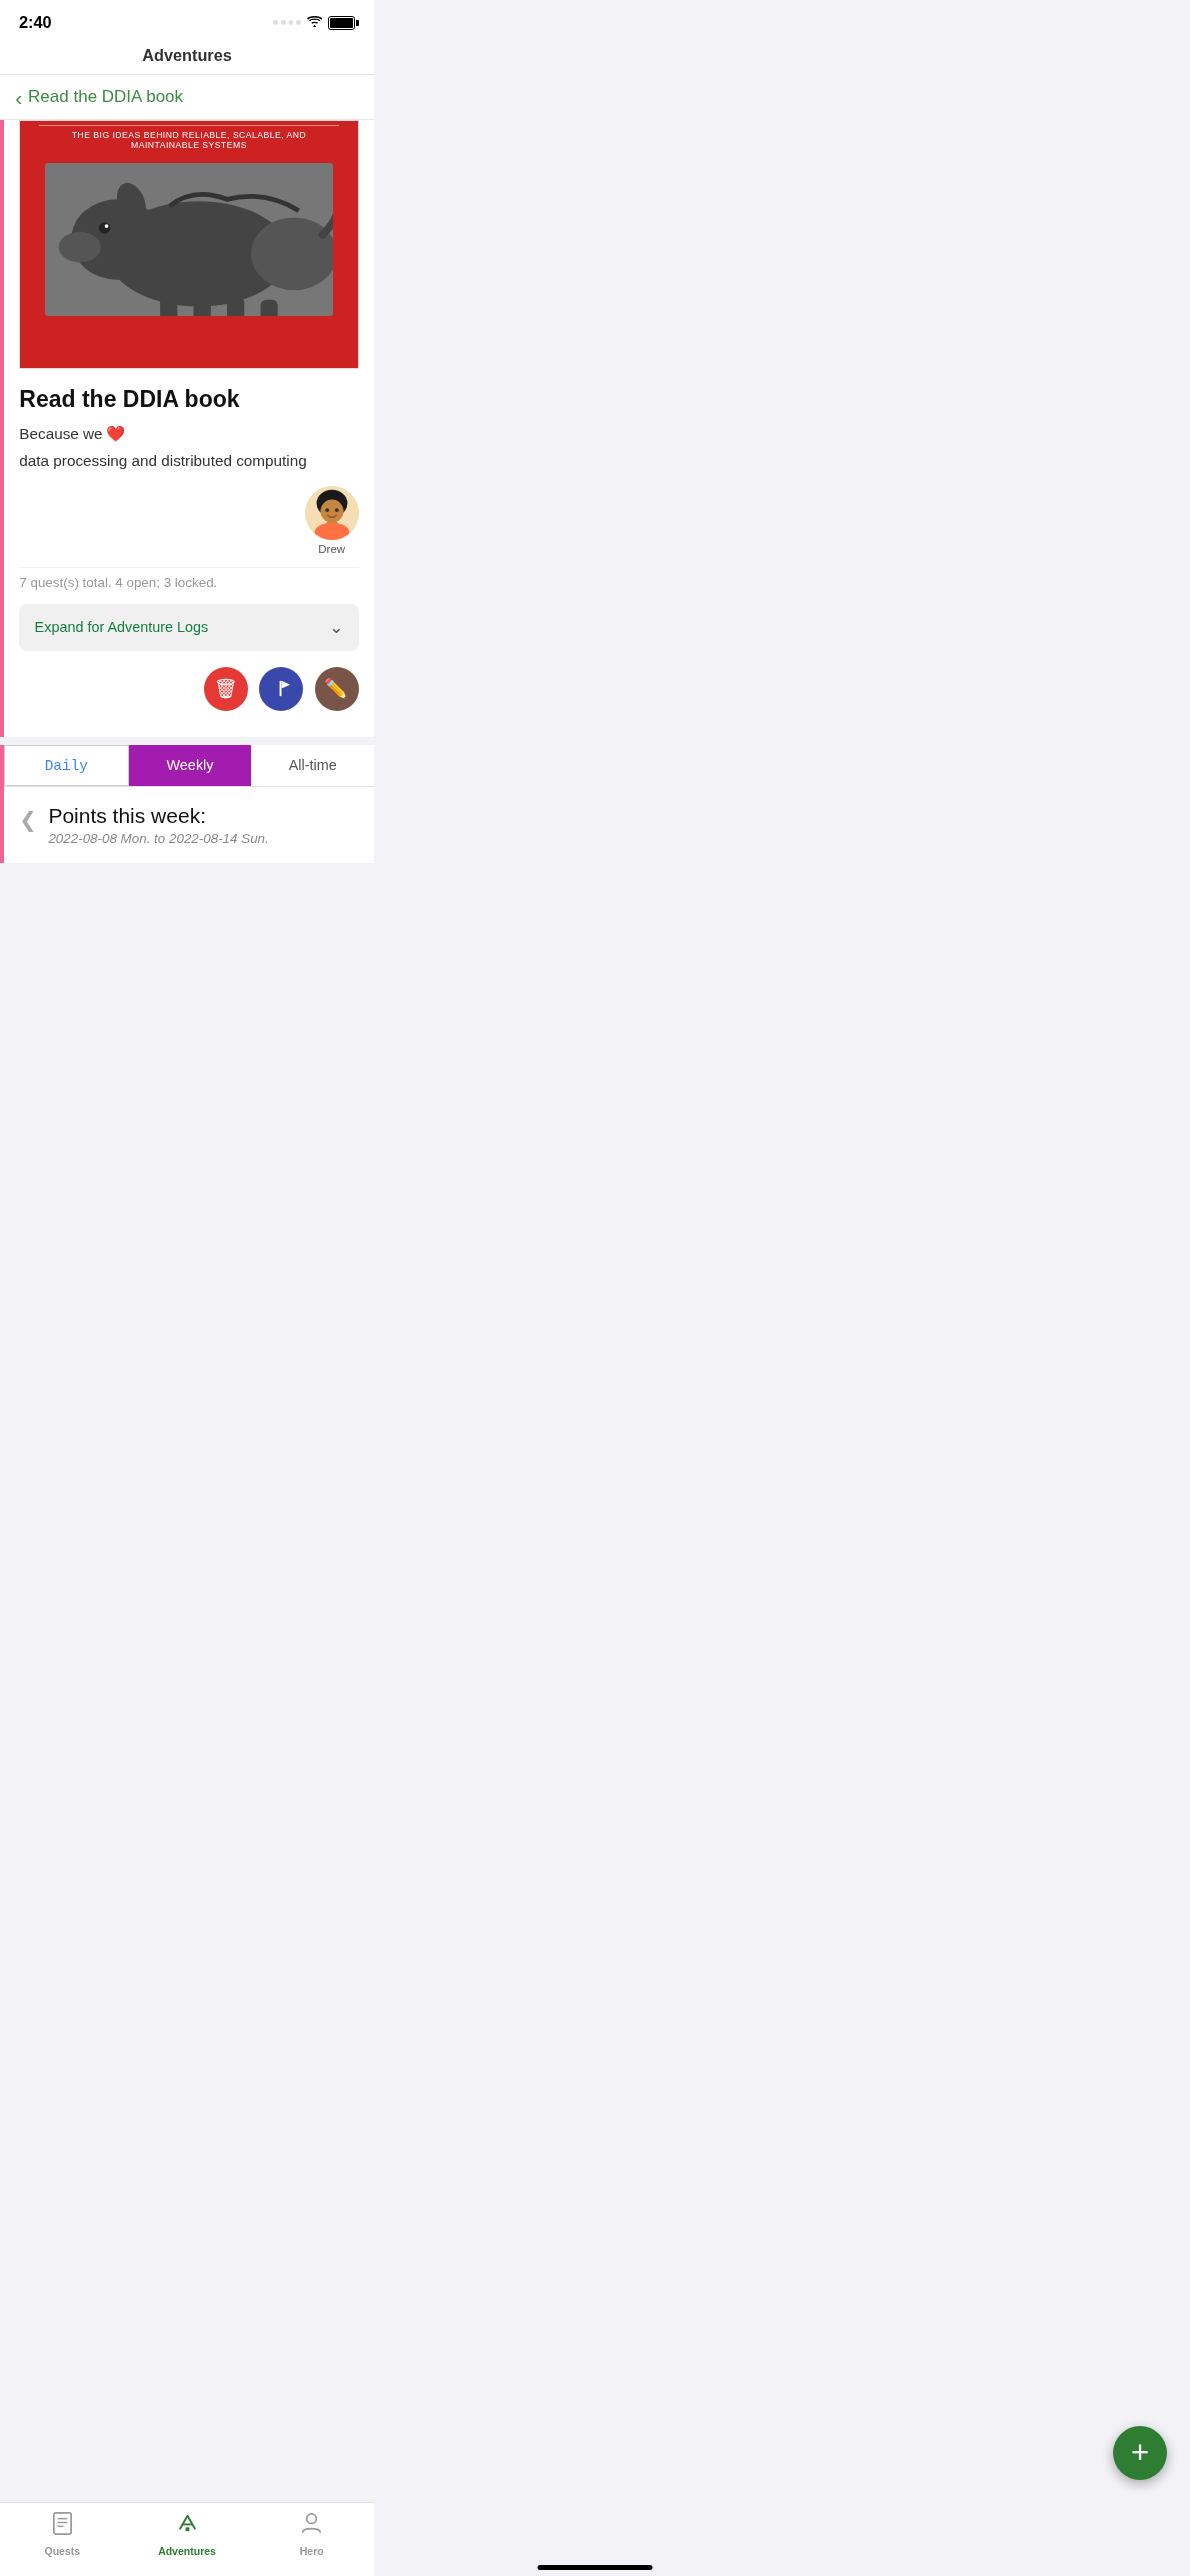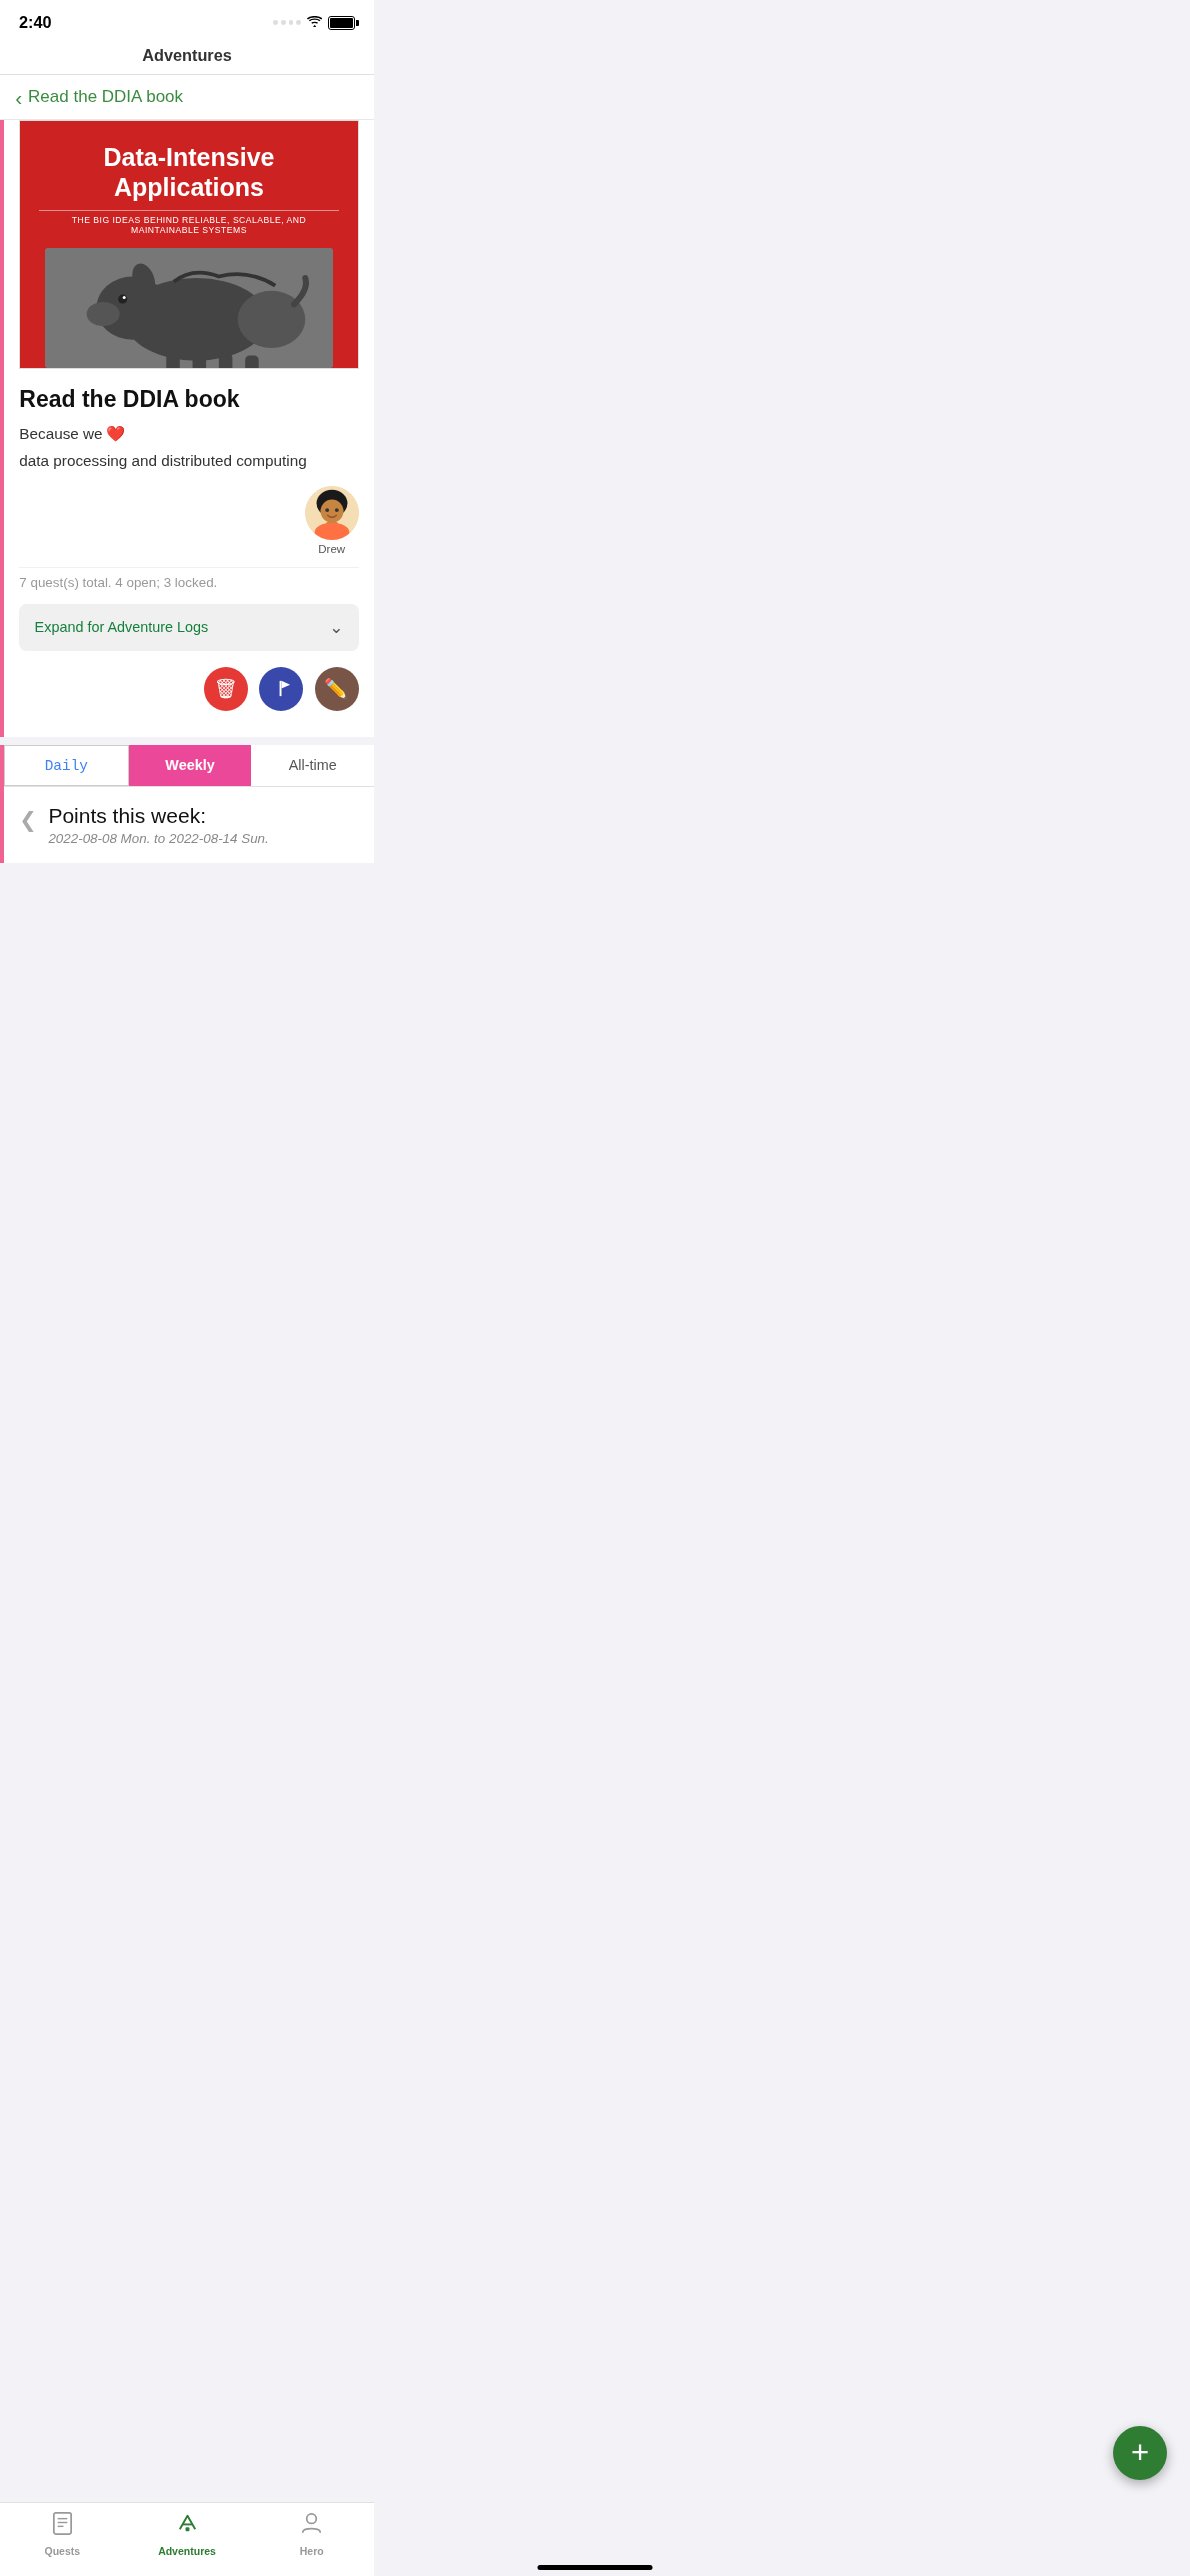--- a/index.html
+++ b/index.html
@@ -249,22 +249,22 @@
     .tab-item {
       flex: 1;
       text-align: center;
       padding: 11.5px 3.8px;
       font-size: 14.4px;
       color: #555;
       cursor: pointer;
     }
     .tab-item.active {
       color: white;
-      background: #ec4899;
-      font-weight: 700;
+      background: #a21caf;
+      font-weight: 400;
     }
     .tab-item.outlined {
       color: #3b82f6;
       border: 1px solid #ccc;
       font-family: Liberation Mono, monospace;
     }
     .points-section {
       padding: 17px 15.3px;
       display: flex;
       align-items: flex-start;
@@ -398,24 +398,20 @@
   <span class="back-chevron">‹</span>
   <span class="back-label">Read the DDIA book</span>
 </div>
 
 <div class="main-content" style="padding-bottom: 86px;">
 
   <div class="adventure-card">
 
     <div class="book-cover">
       <div class="book-cover-inner">
-        <div class="book-title-top">
-          <span>Data-Intensive</span><br>
-          <span>Applications</span>
-        </div>
         <div class="book-subtitle">The big ideas behind reliable, scalable, and maintainable systems</div>
 
         <div class="book-animal">
           <svg viewBox="0 0 300 160" width="100%" height="100%" style="background:#777;">
 
             <ellipse cx="160" cy="95" rx="95" ry="55" fill="#444"></ellipse>
             <ellipse cx="260" cy="95" rx="45" ry="38" fill="#555"></ellipse>
 
             <ellipse cx="75" cy="80" rx="48" ry="42" fill="#444"></ellipse>
 

